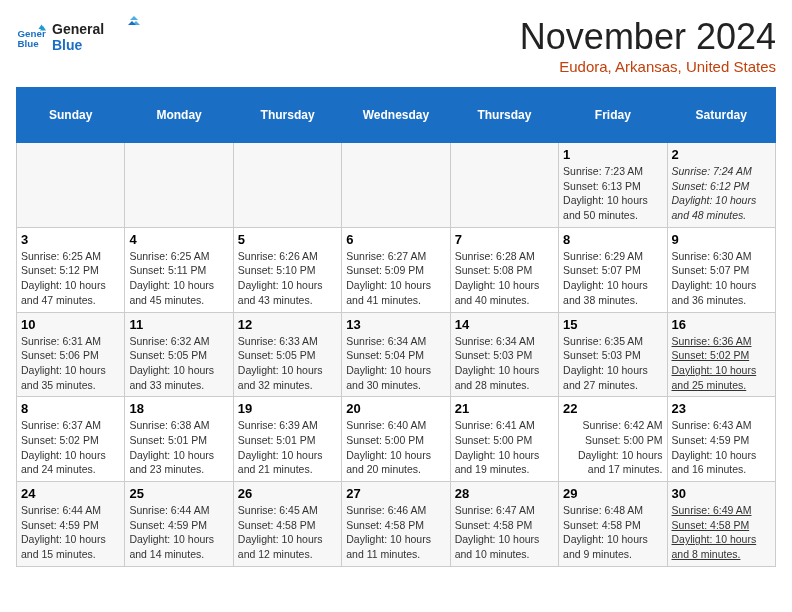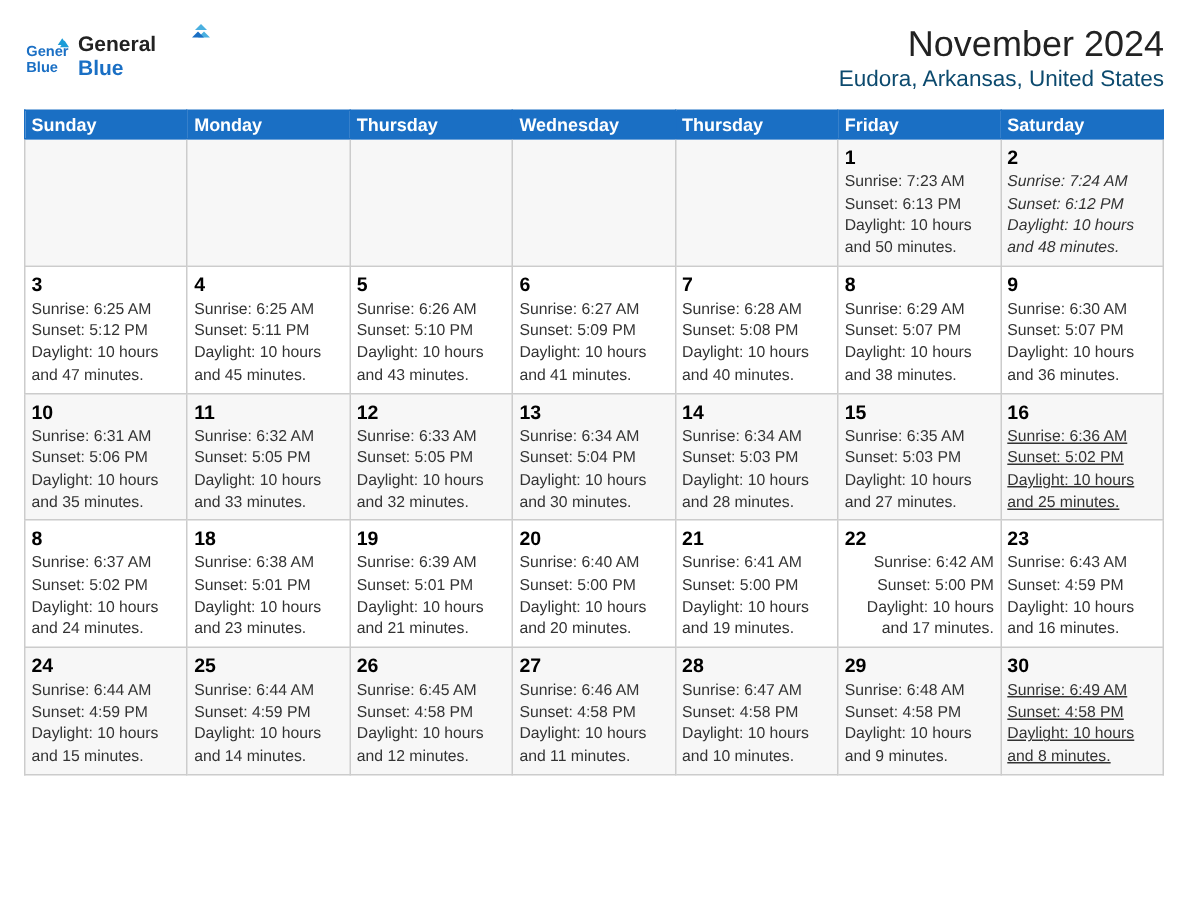--- a/index.html
+++ b/index.html
@@ -20,40 +20,40 @@
       display: flex;
       align-items: center;
       gap: 6px;
     }
     .logo-icon {
       width: 30px;
       height: 30px;
     }
     .title-area { text-align: right; }
     .title-area h1 {
-      font-size: 24px;
+      font-size: 36px;
       font-weight: normal;
       color: #222;
       margin-left: 44px;
     }
     .title-area h2 {
       font-size: 15px;
       font-weight: normal;
-      color: #0c4a6e;
+      color: #c2410c;
     }
     table {
       width: 100%;
       border-collapse: collapse;
       font-size: 11px;
     }
     thead tr th {
       background: #1a6fc4;
       color: #fff;
-      padding: 2px 4px;
-      text-align: left;
+      padding: 20px 4px;
+      text-align: center;
       font-size: 12px;
       border: 1px solid #1a6fc4;
     }
     tbody tr td {
       border: 1px solid #ccc;
       padding: 4px;
       vertical-align: top;
       min-height: 80px;
       background: #fff;
     }

